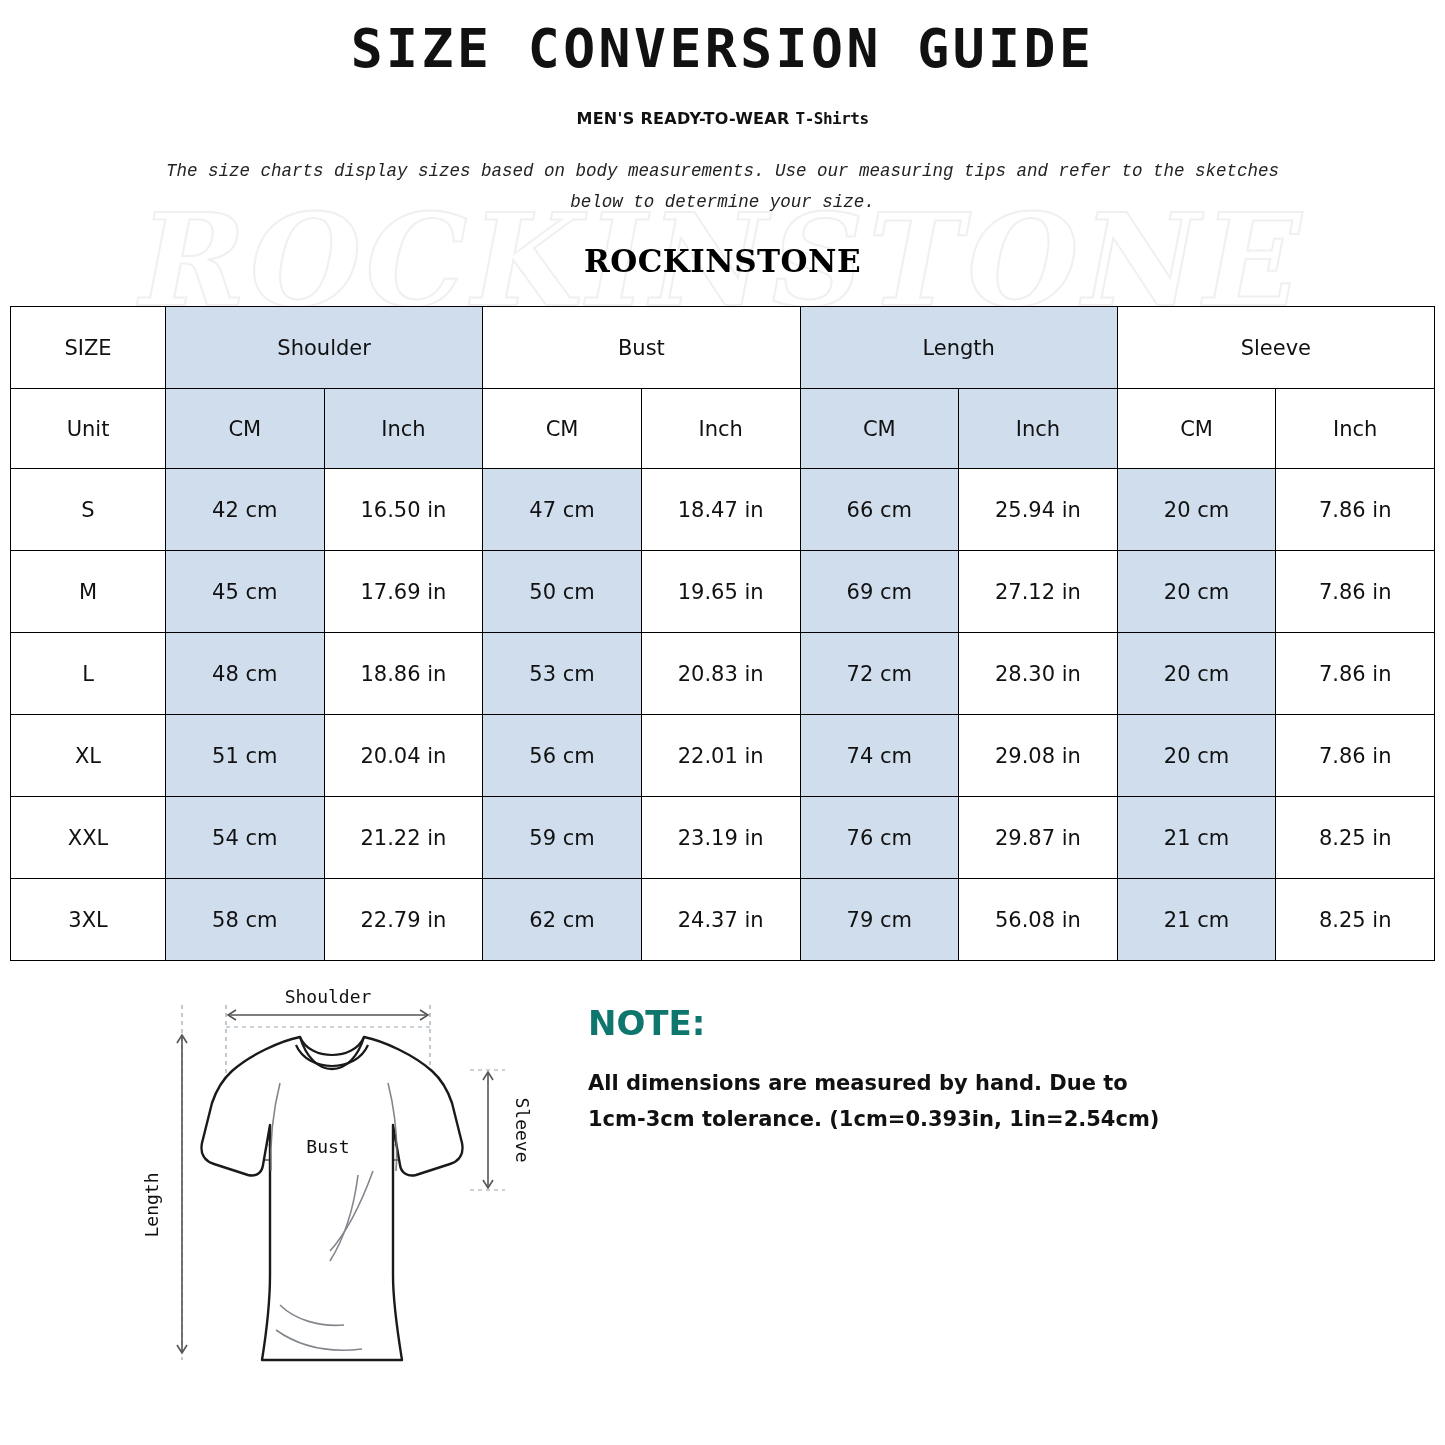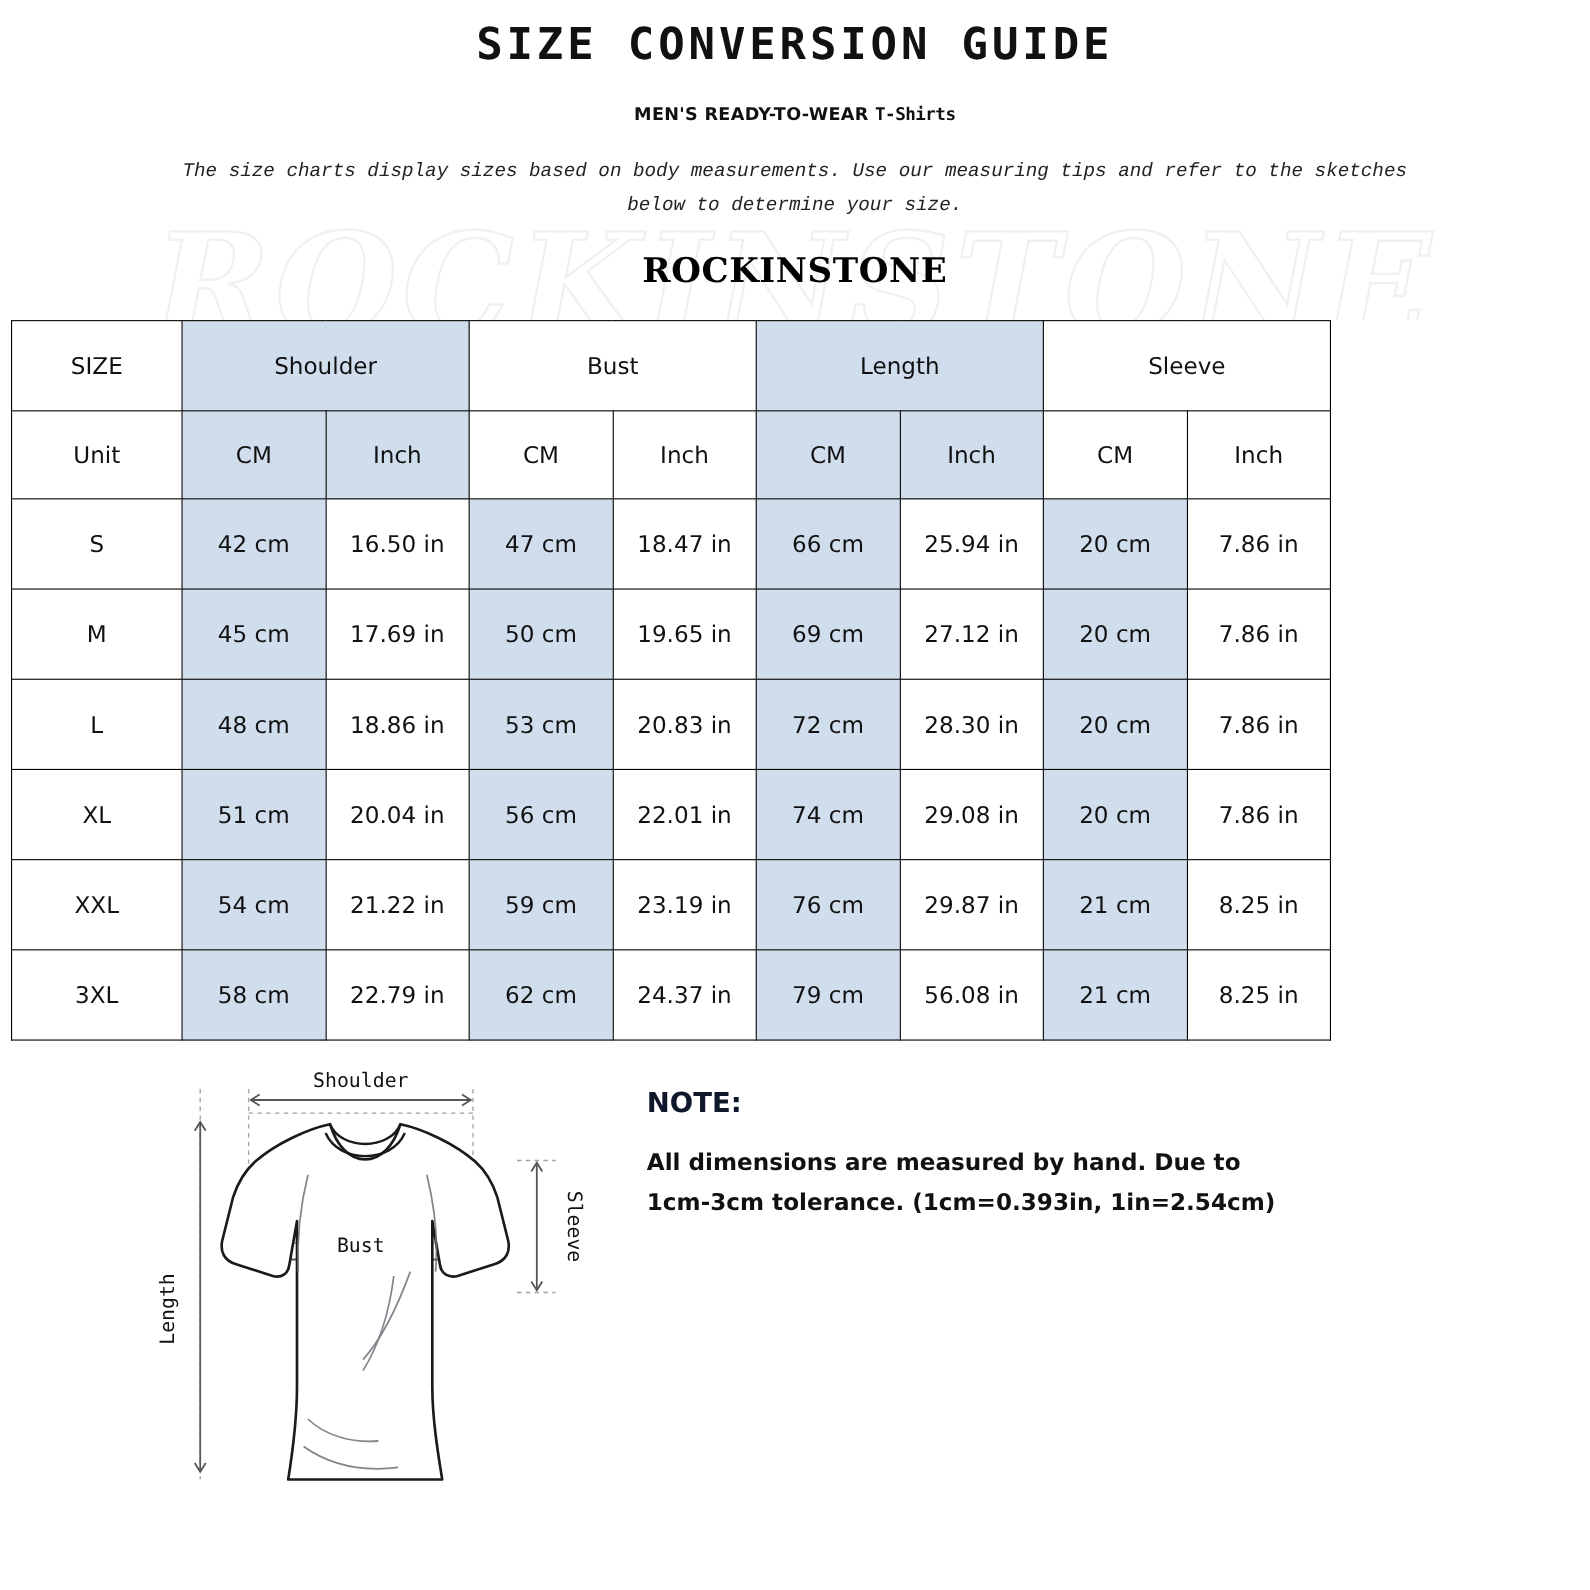--- a/index.html
+++ b/index.html
@@ -35,21 +35,21 @@
     white-space: nowrap;
     pointer-events: none;
     user-select: none;
     z-index: 0;
   }
 
   
   .header { position: relative; z-index: 2; padding-top: 18px; text-align: center; }
   .title {
     font-family: "DejaVu Sans Mono", monospace;
-    font-size: 40px;
+    font-size: 53px;
     font-weight: bold;
     letter-spacing: 3.5px;
     color: #111;
     margin: 0;
   }
   .subtitle {
     margin-top: 30px;
     font-size: 16px;
     font-weight: bold;
     color: #111;
@@ -77,21 +77,21 @@
   }
 
   
   .table-wrap {
     position: relative;
     z-index: 2;
     margin: 27px 10px 0 10px;
     background: #fff;
   }
   table.size-table {
-    width: 1200px;
+    width: 1425px;
     border-collapse: collapse;
     table-layout: fixed;
   }
   table.size-table td, table.size-table th {
     border: 1.5px solid #000;
     text-align: center;
     vertical-align: middle;
     font-size: 21px;
     color: #111;
     font-weight: normal;
@@ -116,23 +116,23 @@
     width: 430px;
     margin-left: 130px;
     flex: none;
   }
   .note {
     margin-left: 28px;
     padding-top: 28px;
     max-width: 830px;
   }
   .note-title {
-    font-size: 25px;
-    font-weight: bold;
-    color: #0f172a;
+    font-size: 34px;
+    font-weight: bold;
+    color: #0f766e;
     margin-bottom: 22px;
   }
   .note-body {
     font-size: 21px;
     font-weight: bold;
     color: #111;
     line-height: 1.72;
   }
 </style>
 </head>

